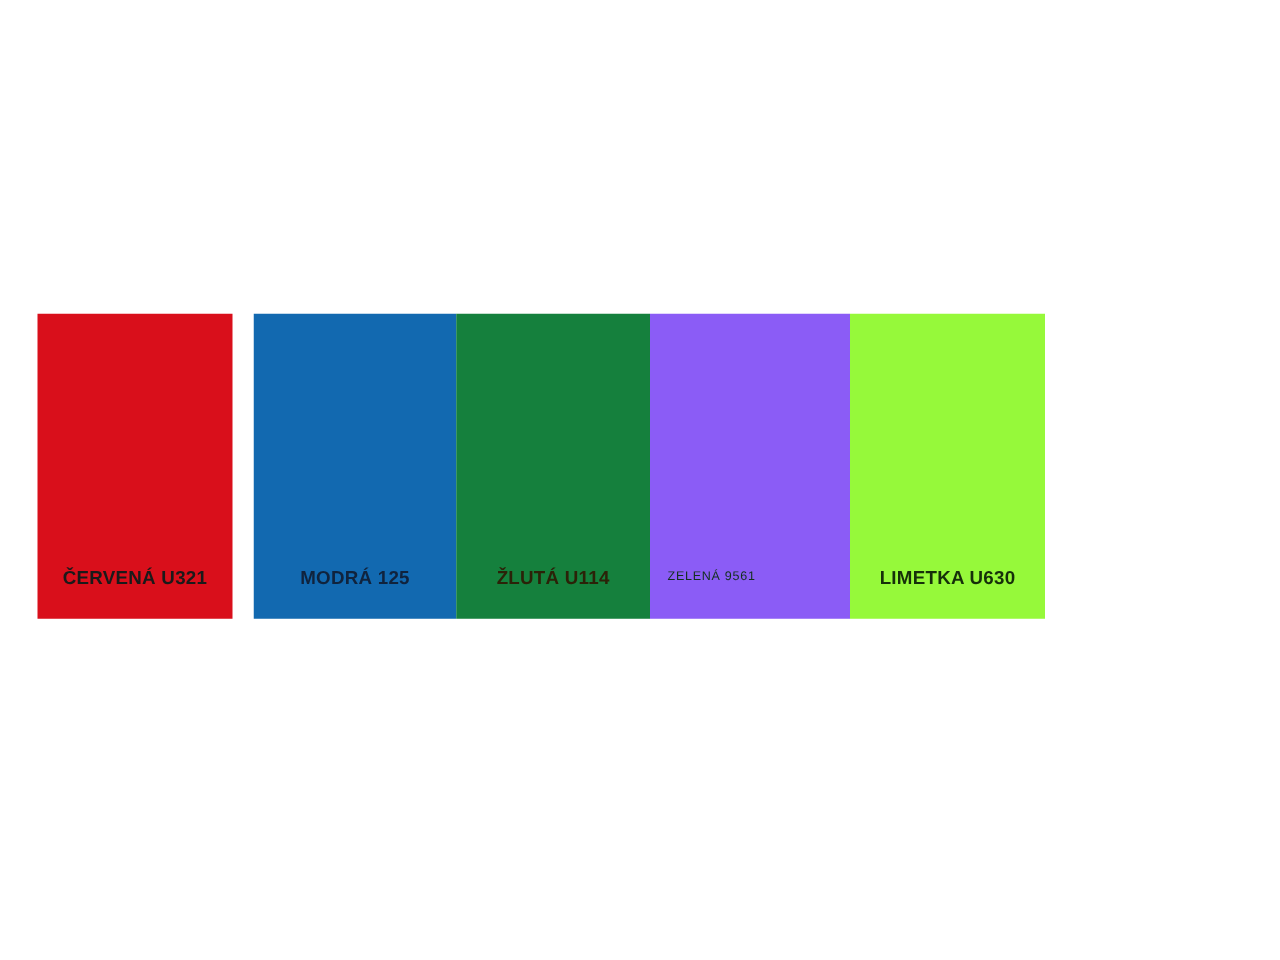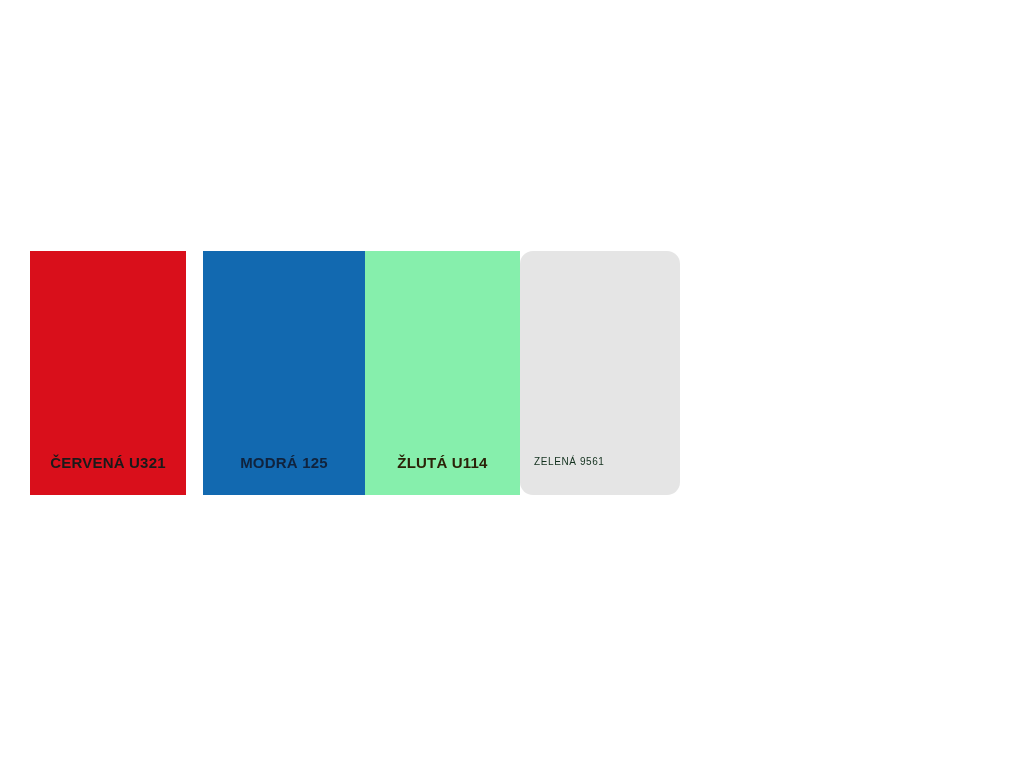--- a/index.html
+++ b/index.html
@@ -75,20 +75,23 @@
 <body>
 
 <div id="palette-board">
   <div id="swatch-strip">
       <div class="swatch" style="background: rgb(217, 15, 27); width: 156px; flex: 0 0 156px;">
         <div class="swatch-label" style="color: rgb(26, 26, 26);">ČERVENÁ  U321</div>
       </div>
       <div class="swatch" style="background: rgb(18, 105, 176); width: 162px; flex: 0 0 162px; margin-left: 17px;">
         <div class="swatch-label" style="color: rgb(16, 35, 61);">MODRÁ 125</div>
       </div>
-      <div class="swatch" style="background: #86efac; width: 155px; flex: 0 0 155px;">
+      <div class="swatch" style="background: #15803d; width: 155px; flex: 0 0 155px;">
         <div class="swatch-label" style="color: rgb(43, 34, 8);">ŽLUTÁ U114</div>
       </div>
-      <div class="swatch small-label" style="background: #e5e5e5; width: 160px; flex: 0 0 160px; border-radius: 13px;">
+      <div class="swatch small-label" style="background: #8b5cf6; width: 160px; flex: 0 0 160px;">
         <div class="swatch-label" style="color: rgb(18, 48, 29);">ZELENÁ  9561</div>
+      </div>
+      <div class="swatch" style="background: rgb(150, 249, 58); width: 156px; flex: 0 0 156px;">
+        <div class="swatch-label" style="color: rgb(22, 48, 10);">LIMETKA U630</div>
       </div>
     </div>
 </div>
 
 </body></html>

